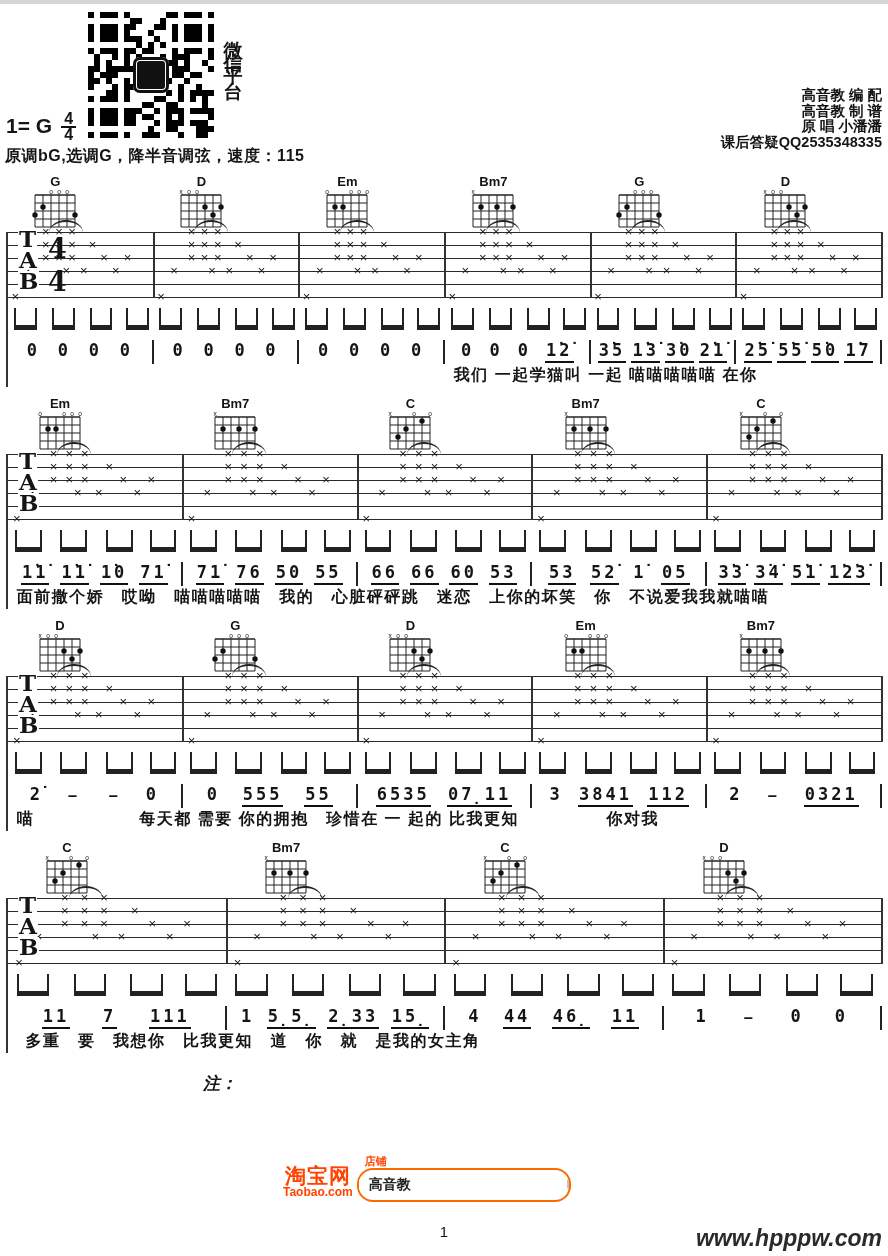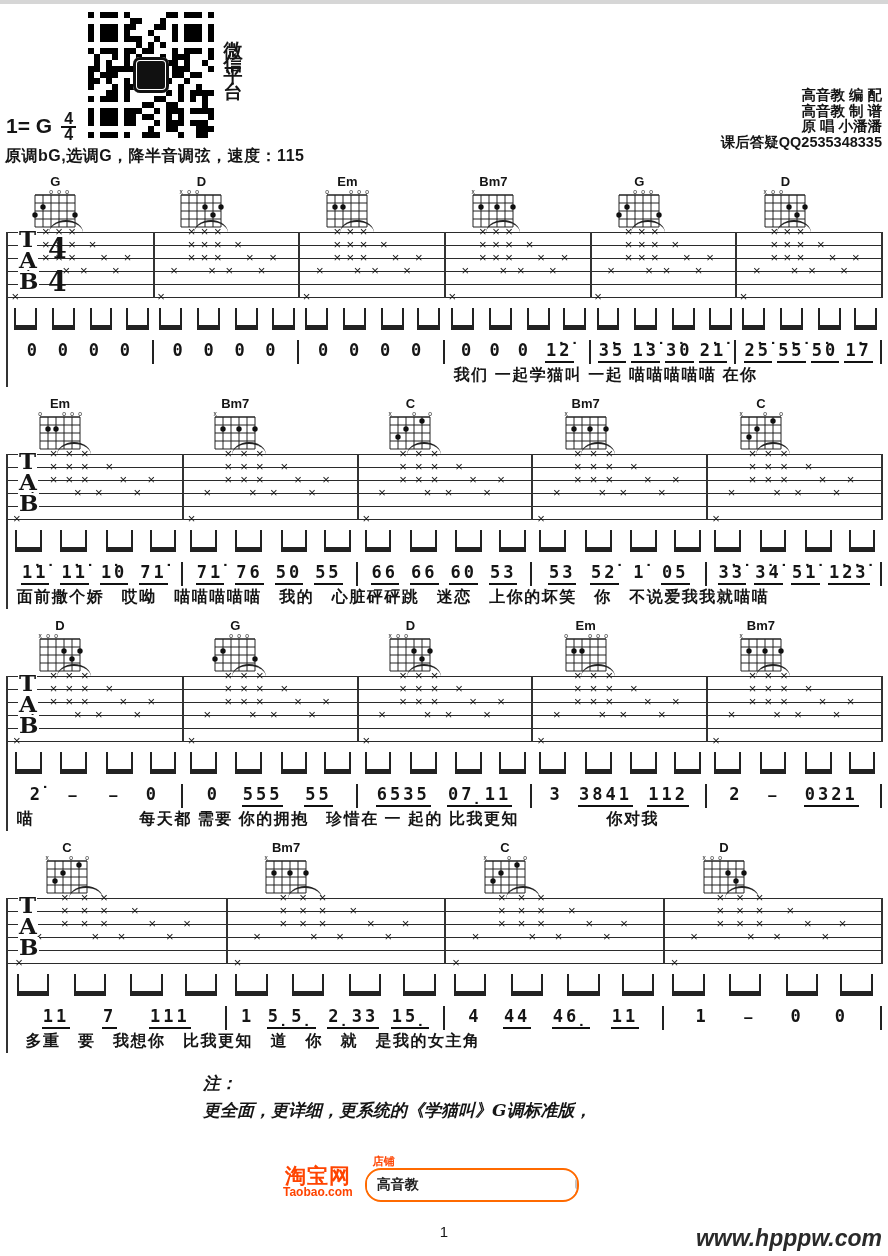--- a/index.html
+++ b/index.html
@@ -57,21 +57,21 @@
   .tok{letter-spacing:3px;padding:0 1px;}
   .tok.u{border-bottom:2px solid #111;padding-bottom:1px;}
   .lyrics-row{margin-top:1px;font-size:16px;font-weight:bold;letter-spacing:1.5px;height:22px;white-space:nowrap;}
   
   .note-block{position:absolute;left:203px;top:1066px;font-family:"DejaVu Serif",serif;
       font-style:italic;font-weight:bold;font-size:17px;line-height:27px;}
   .taobao{position:absolute;left:283px;top:1158px;display:flex;align-items:center;}
   .tb-logo{text-align:center;line-height:20px;}
   .tb-cn{font-size:21px;font-weight:900;letter-spacing:1px;}
   .tb-en{font-size:12px;font-weight:bold;line-height:12px;}
-  .search-unit{position:relative;margin-left:12px;margin-top:6px;}
+  .search-unit{position:relative;margin-left:4px;margin-top:6px;}
   .shop-label{position:absolute;top:-14px;left:8px;font-size:11px;font-weight:bold;}
   .search-pill{display:flex;width:210px;height:30px;border:2px solid #ff6a00;border-radius:16px;
       overflow:hidden;background:#fff;align-items:center;}
   .search-input{flex:1;border:0;outline:0;padding-left:10px;font-size:14px;font-weight:bold;
       font-family:"Liberation Sans",sans-serif;color:#222;background:#fff;}
   .cam{margin-right:6px;}
   .page-num{position:absolute;left:0;right:0;bottom:16px;text-align:center;font-size:15px;}
   .watermark{position:absolute;right:6px;bottom:4px;font-size:23px;font-weight:bold;
       font-style:italic;color:#2a2a2a;letter-spacing:0;}
 </style>
@@ -1698,21 +1698,20 @@
               <span class="tok">0</span>
             </div>
           </div>
           <div class="lyrics-row" style="padding-left: 2%;">多重　要　我想你　比我更知　道　你　就　是我的女主角</div>
         </div>
       </section>
     </div>
 
   <div class="note-block">
     <div>注：</div>
-    <div>更全面，更详细，更系统的《学猫叫》G调标准版，</div>
   </div>
 
   <div class="taobao">
     <div class="tb-logo">
       <div class="tb-cn" style="color: rgb(255, 68, 0);">淘宝网</div>
       <div class="tb-en" style="color: rgb(255, 68, 0);">Taobao.com</div>
     </div>
     <div class="search-unit">
       <div class="shop-label" style="color: rgb(255, 68, 0);">店铺</div>
       <div class="search-pill">

